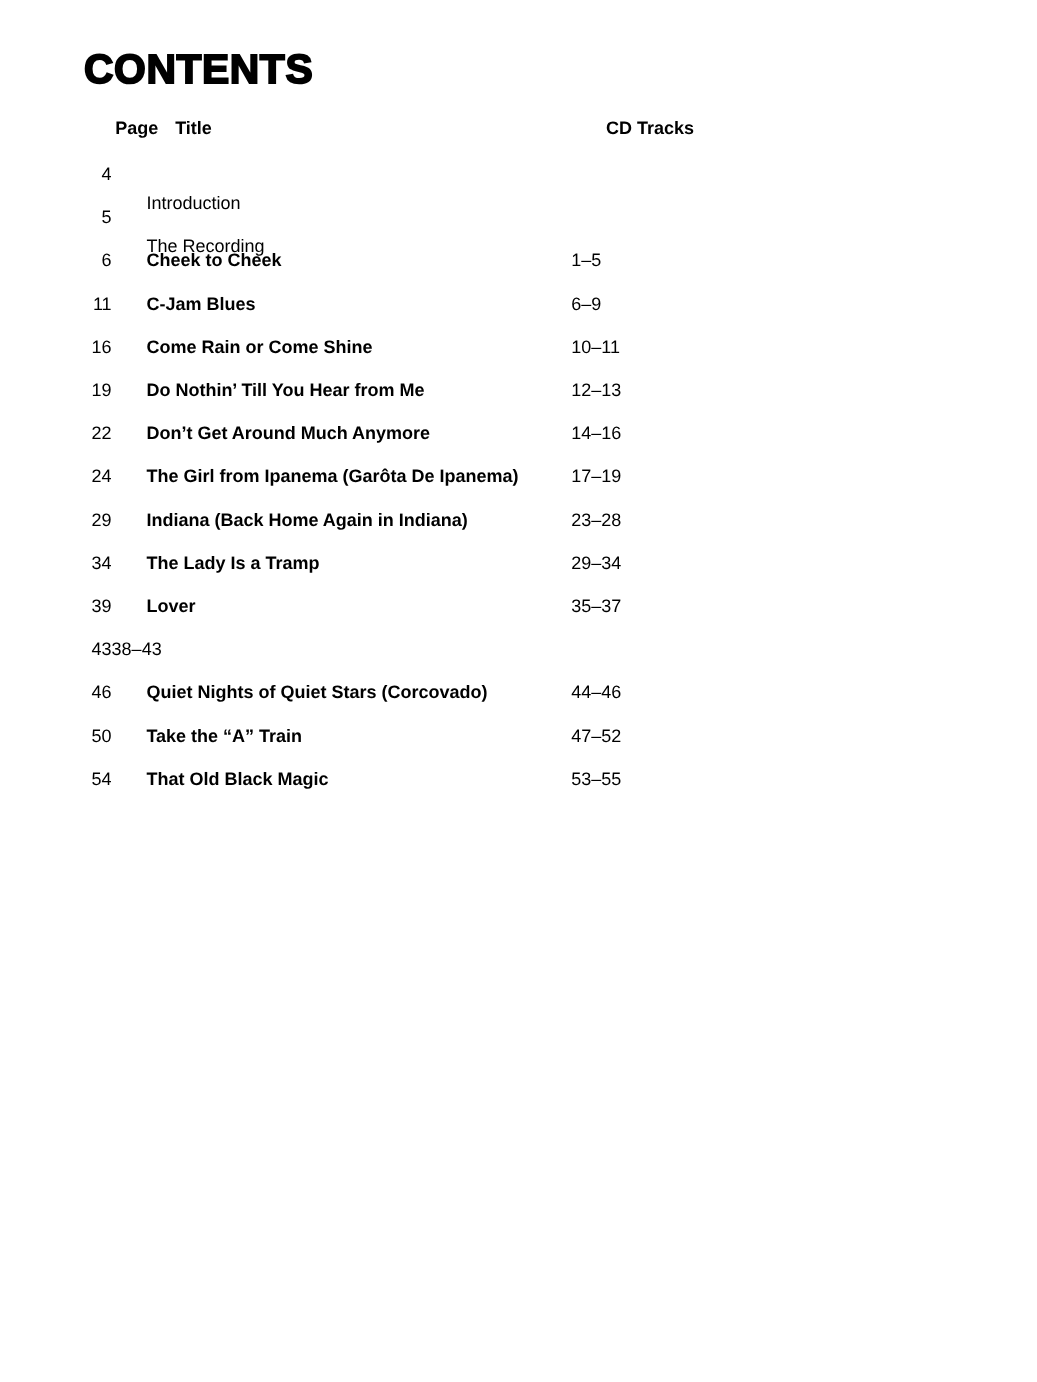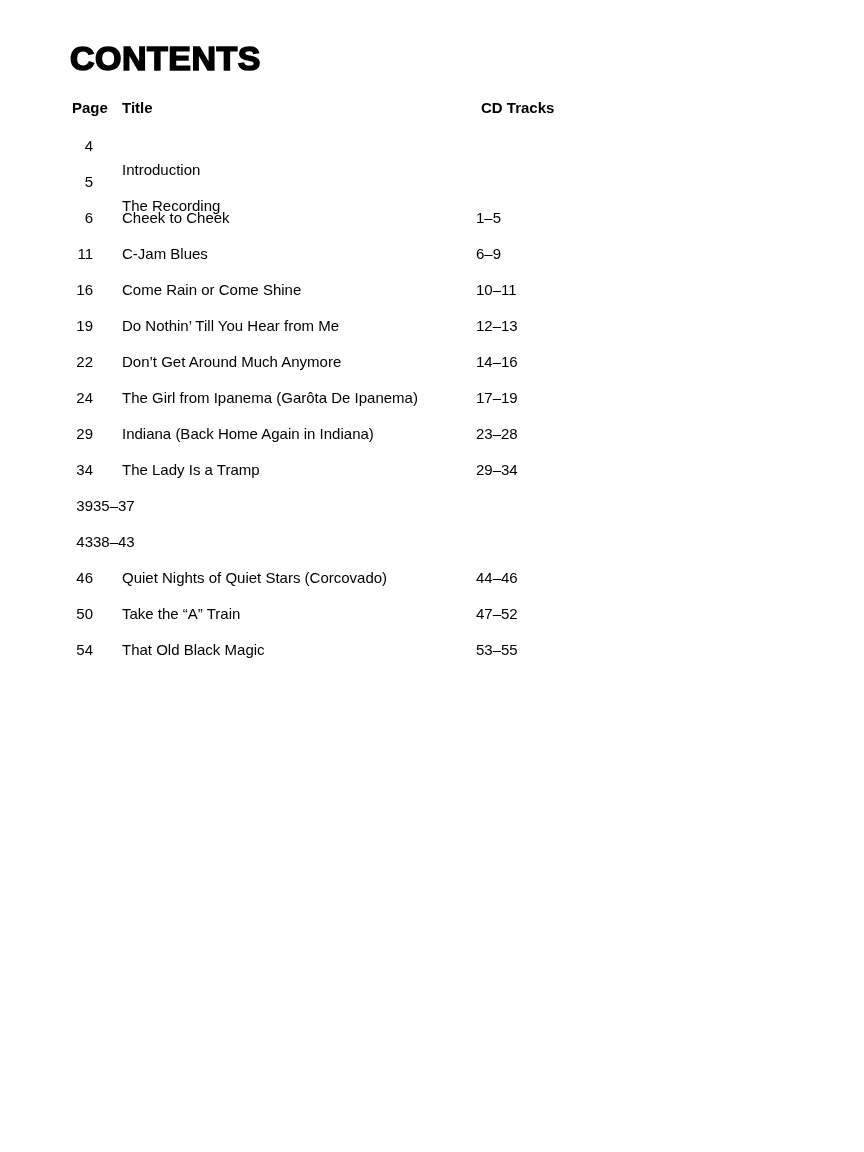--- a/index.html
+++ b/index.html
@@ -29,21 +29,21 @@
   }
   .toc-header {
     position: absolute;
     left: 72px;
     top: 100px;
     display: flex;
     font-size: 15px;
     font-weight: bold;
     line-height: 16px;
   }
-  .h-page  { width: 50px; }
+  .h-page  { width: 50px; margin-left: 24px; }
   .h-title { width: 359px; }
   .h-tracks { }
   .toc {
     position: absolute;
     left: 72px;
     top: 133px;
     width: 720px;
   }
   .row {
     display: flex;
@@ -55,21 +55,21 @@
   }
   .c-page {
     width: 21px;
     text-align: right;
     font-weight: normal;
     flex-shrink: 0;
   }
   .c-title {
     margin-left: 29px;
     width: 354px;
-    font-weight: normal;
+    font-weight: bold;
     flex-shrink: 0;
   }
   .row.plain .c-title { font-weight: normal; margin-top: 24px; }
   .c-tracks {
     font-weight: normal;
   }
 </style>
 </head>
 <body>
 
@@ -141,20 +141,21 @@
     </div>
 
     <div class="row">
       <div class="c-page">34</div>
       <div class="c-title">The Lady Is a Tramp</div>
       <div class="c-tracks">29–34</div>
     </div>
 
     <div class="row">
       <div class="c-page">39</div>
+      <div class="c-title">Lover</div>
       <div class="c-tracks">35–37</div>
     </div>
 
     <div class="row">
       <div class="c-page">43</div>
       <div class="c-tracks">38–43</div>
     </div>
 
     <div class="row">
       <div class="c-page">46</div>

